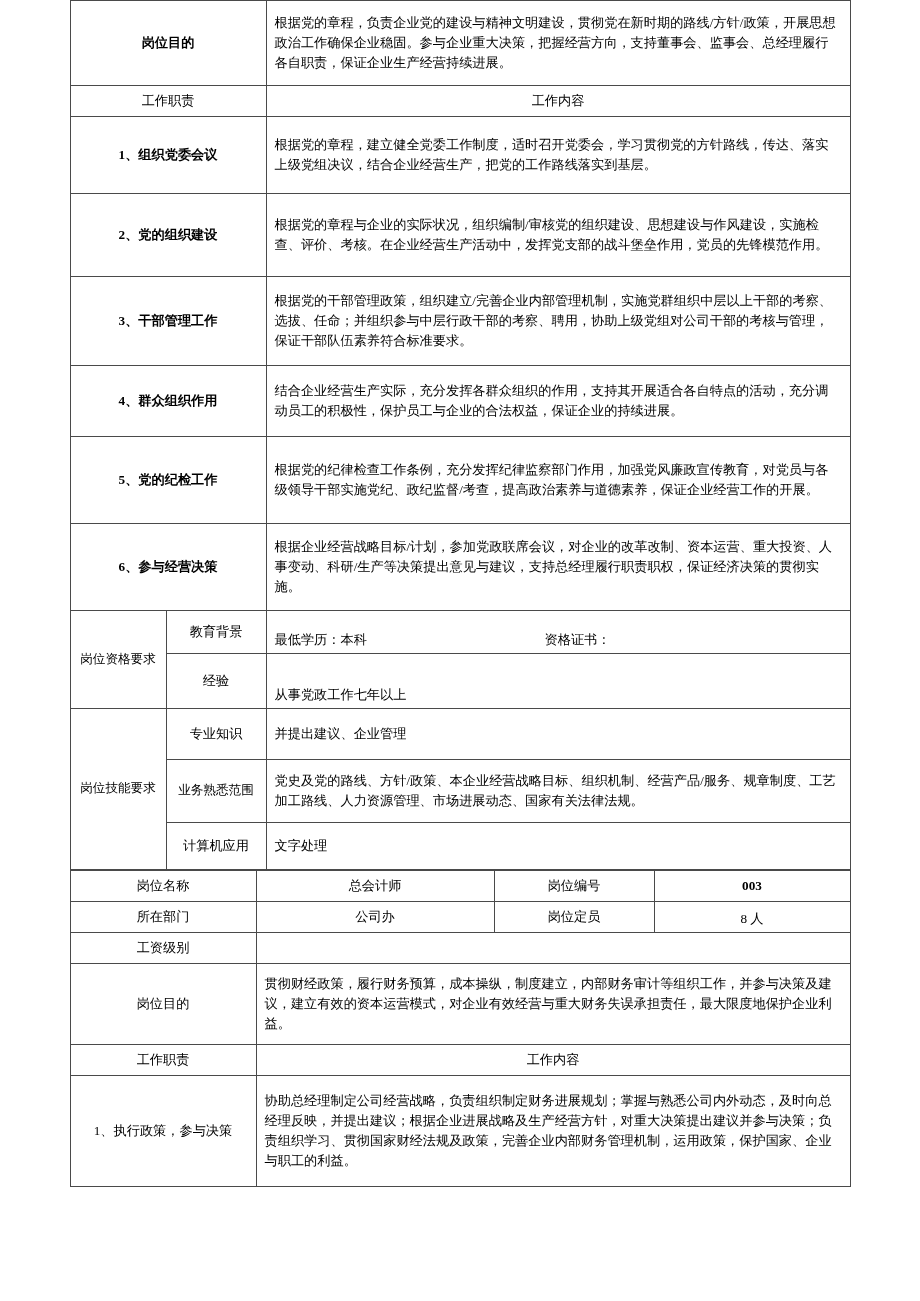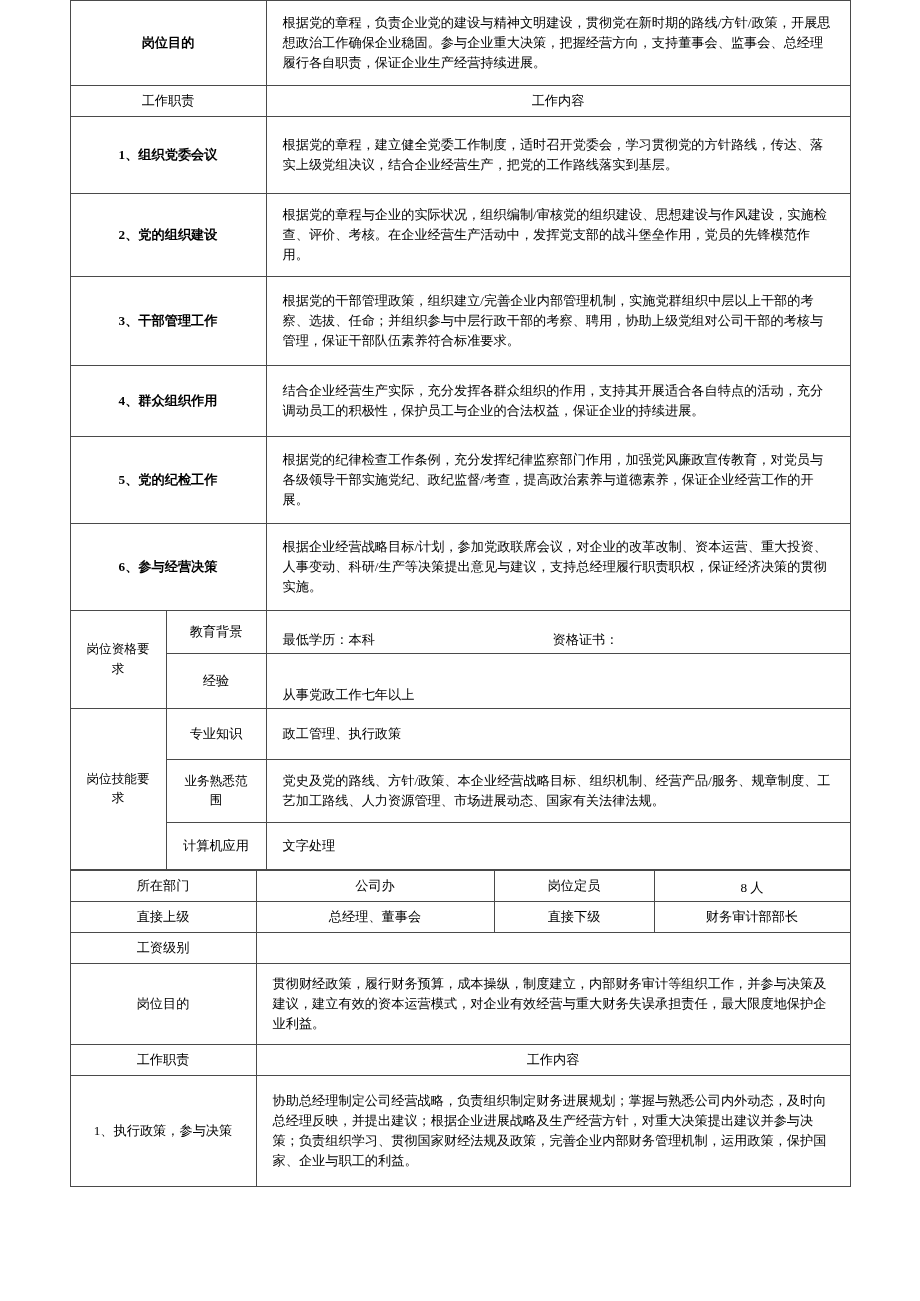--- a/index.html
+++ b/index.html
@@ -26,21 +26,21 @@
   
   table.doc-table {
     border-collapse: collapse;
     table-layout: fixed;
     width: 780px;
     margin: 0 auto;
     border: 1px solid #000;
   }
   table.doc-table td {
     border: 1px solid #4a4a4a;
-    padding: 3px 16px;
+    padding: 3px 8px;
     vertical-align: middle;
     font-size: 13.2px;
     line-height: 1.52;
     word-break: break-all;
   }
   .ctr   { text-align: center; }
   .lft   { text-align: left; }
   .bold  { font-weight: bold; }
   .mid   { vertical-align: middle; }
   .top   { vertical-align: top; }
@@ -129,21 +129,21 @@
     </tr>
 
     <tr>
       <td class="ctr" style="height:48px;">经验</td>
       <td class="lft" style="vertical-align:bottom;">从事党政工作七年以上</td>
     </tr>
 
     <tr>
       <td class="ctr mid" rowspan="3" style="font-size:12.6px;">岗位技能要求</td>
       <td class="ctr" style="height:44px;text-align:center;">专业知识</td>
-      <td class="lft mid">政工管理、执行政策</td>
+      <td class="lft mid">并提出建议、企业管理</td>
     </tr>
 
     <tr>
       <td class="ctr" style="height:56px; font-size:12.6px;">业务熟悉范围</td>
       <td class="lft mid">党史及党的路线、方针/政策、本企业经营战略目标、组织机制、经营产品/服务、规章制度、工艺加工路线、人力资源管理、市场进展动态、国家有关法律法规。</td>
     </tr>
 
     <tr>
       <td class="ctr" style="height:40px;">计算机应用</td>
       <td class="lft mid">文字处理</td>
@@ -154,34 +154,34 @@
 
   <table class="doc-table t2">
     <colgroup>
       <col style="width:186px">
         <col style="width:238px">
       <col style="width:160px">
         <col style="width:196px">
     </colgroup>
 
     <tbody>
+        <tr>
+      <td class="ctr" style="height:24px;">岗位名称</td>
+      <td class="ctr">总会计师</td>
+      <td class="ctr">岗位编号</td>
+      <td class="ctr bold">003</td>
+    </tr>
 
     <tr>
       <td class="ctr" style="height:24px;">所在部门</td>
       <td class="ctr">公司办</td>
       <td class="ctr">岗位定员</td>
       <td class="ctr" style="vertical-align:bottom;">8 人</td>
     </tr>
 
-    <tr>
-      <td class="ctr" style="height:24px;">直接上级</td>
-      <td class="ctr">总经理、董事会</td>
-      <td class="ctr">直接下级</td>
-      <td class="ctr">财务审计部部长</td>
-    </tr>
 
     <tr>
       <td class="ctr" style="height:24px;margin-left:26px;">工资级别</td>
       <td class="lft" colspan="3"></td>
     </tr>
 
     <tr>
       <td class="ctr mid" style="height:74px;">岗位目的</td>
       <td class="lft top" colspan="3">贯彻财经政策，履行财务预算，成本操纵，制度建立，内部财务审计等组织工作，并参与决策及建议，建立有效的资本运营模式，对企业有效经营与重大财务失误承担责任，最大限度地保护企业利益。</td>
     </tr>

